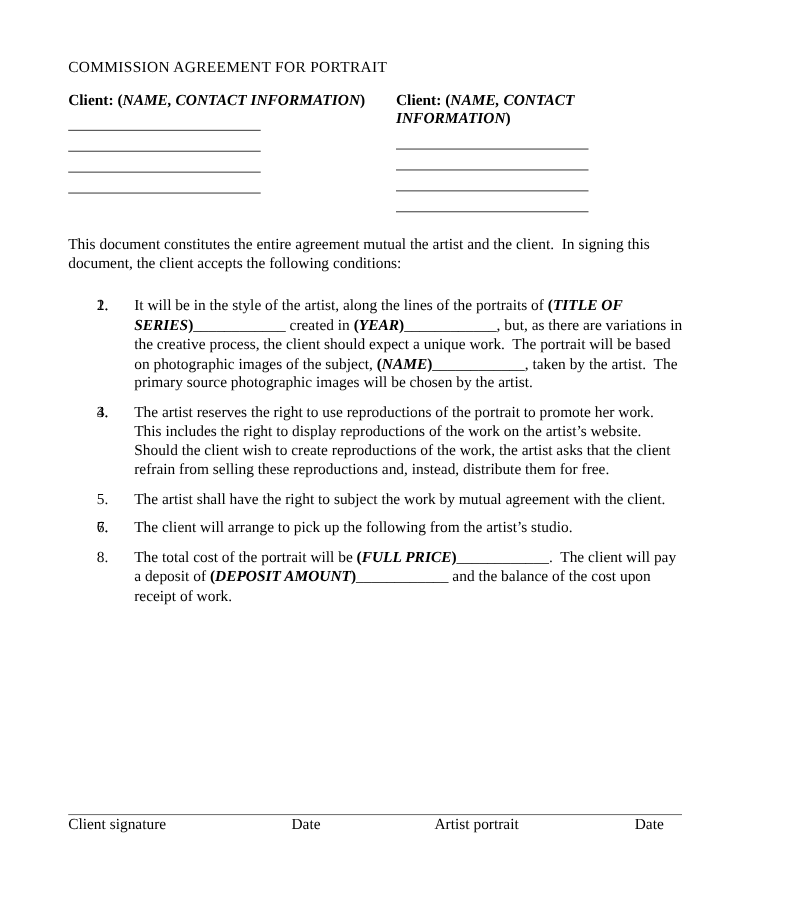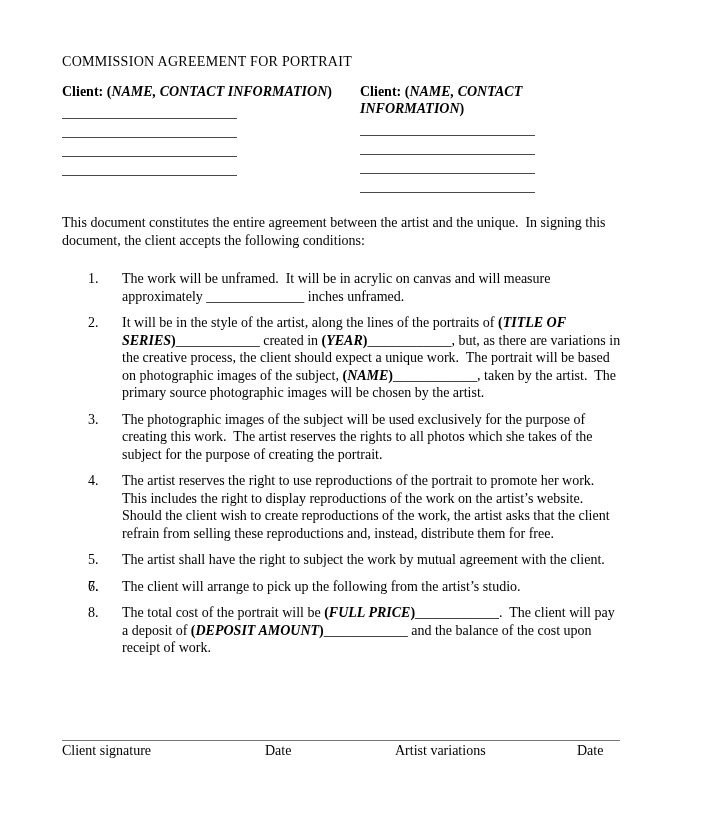--- a/index.html
+++ b/index.html
@@ -92,34 +92,32 @@
     </div>
     <div class="party party-client">
       <p class="party-heading"><span style="font-weight: bold; margin-top: 34px;">Client: </span><span style="font-weight: bold;">(</span><span style="font-weight: bold; font-style: italic;">NAME, CONTACT INFORMATION</span><span style="font-weight: bold;">)</span></p>
       <div class="blank-line"></div>
       <div class="blank-line"></div>
       <div class="blank-line"></div>
       <div class="blank-line"></div>
     </div>
   </div>
 
-  <p class="intro">This document constitutes the entire agreement between the artist and the unique.  In signing this document, the client accepts the following conditions:</p>
+  <p class="intro">This document constitutes the entire agreement mutual the artist and the client.  In signing this document, the client accepts the following conditions:</p>
 
   <div class="conditions">
     <div class="condition">
       <span class="num">1.</span>
-      <div class="cbody"><span>The work will be unframed.  It will be in acrylic on canvas and will measure approximately ______________ inches unframed.</span></div>
     </div>
     <div class="condition">
       <span class="num">2.</span>
       <div class="cbody"><span>It will be in the style of the artist, along the lines of the portraits of </span><span style="font-weight: bold;">(</span><span style="font-weight: bold; font-style: italic;">TITLE OF SERIES</span><span style="font-weight: bold;">)</span><span>____________ created in </span><span style="font-weight: bold;">(</span><span style="font-weight: bold; font-style: italic;">YEAR</span><span style="font-weight: bold;">)</span><span>____________, but, as there are variations in the creative process, the client should expect a unique work.  The portrait will be based on photographic images of the subject, </span><span style="font-weight: bold;">(</span><span style="font-weight: bold; font-style: italic;">NAME</span><span style="font-weight: bold;">)</span><span>____________, taken by the artist.  The primary source photographic images will be chosen by the artist.</span></div>
     </div>
     <div class="condition">
       <span class="num">3.</span>
-      <div class="cbody"><span>The photographic images of the subject will be used exclusively for the purpose of creating this work.  The artist reserves the rights to all photos which she takes of the subject for the purpose of creating the portrait.</span></div>
     </div>
     <div class="condition">
       <span class="num">4.</span>
       <div class="cbody"><span>The artist reserves the right to use reproductions of the portrait to promote her work.  This includes the right to display reproductions of the work on the artist’s website. Should the client wish to create reproductions of the work, the artist asks that the client refrain from selling these reproductions and, instead, distribute them for free.</span></div>
     </div>
     <div class="condition">
       <span class="num">5.</span>
       <div class="cbody"><span>The artist shall have the right to subject the work by mutual agreement with the client.</span></div>
     </div>
     <div class="condition">
@@ -133,18 +131,18 @@
       <span class="num">8.</span>
       <div class="cbody"><span>The total cost of the portrait will be </span><span style="font-weight: bold;">(</span><span style="font-weight: bold; font-style: italic;">FULL PRICE</span><span style="font-weight: bold;">)</span><span>____________.  The client will pay a deposit of </span><span style="font-weight: bold;">(</span><span style="font-weight: bold; font-style: italic;">DEPOSIT AMOUNT</span><span style="font-weight: bold;">)</span><span>____________ and the balance of the cost upon receipt of work.</span></div>
     </div>
   </div>
 
   <div class="sig-block">
     <div class="sig-rule"></div>
     <div class="sig-labels">
       <span class="sig-label-1">Client signature</span>
       <span class="sig-label-2">Date</span>
-      <span class="sig-label-3">Artist variations</span>
+      <span class="sig-label-3">Artist portrait</span>
       <span class="sig-label-4">Date</span>
     </div>
   </div>
 
 </div>
 
 </body></html>

